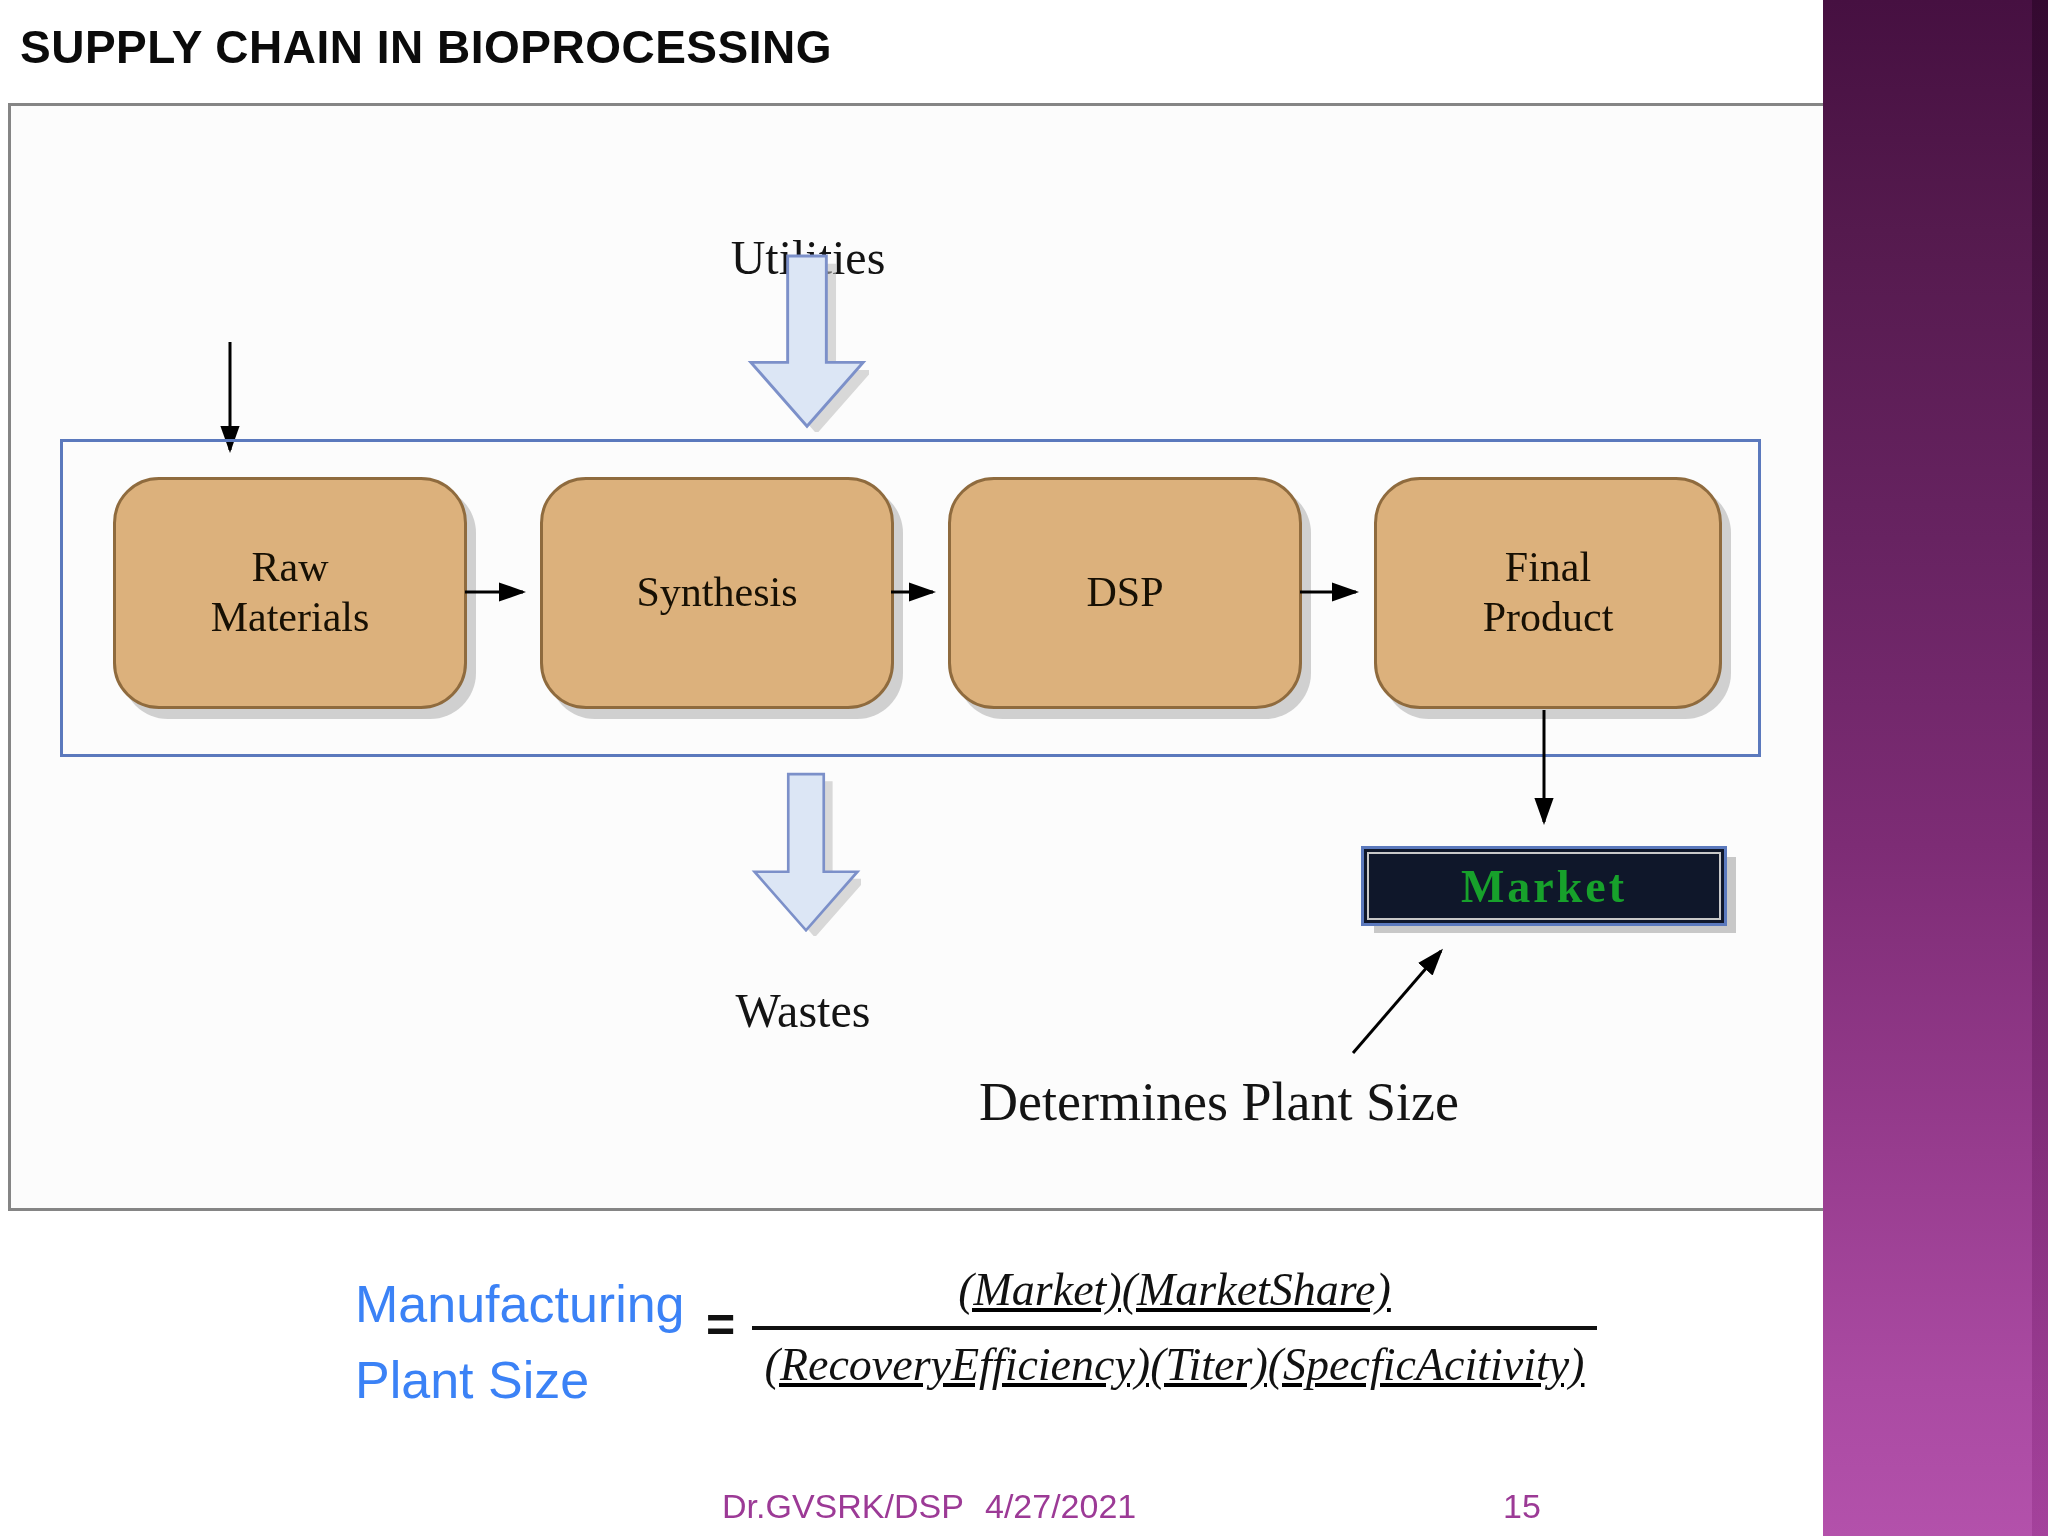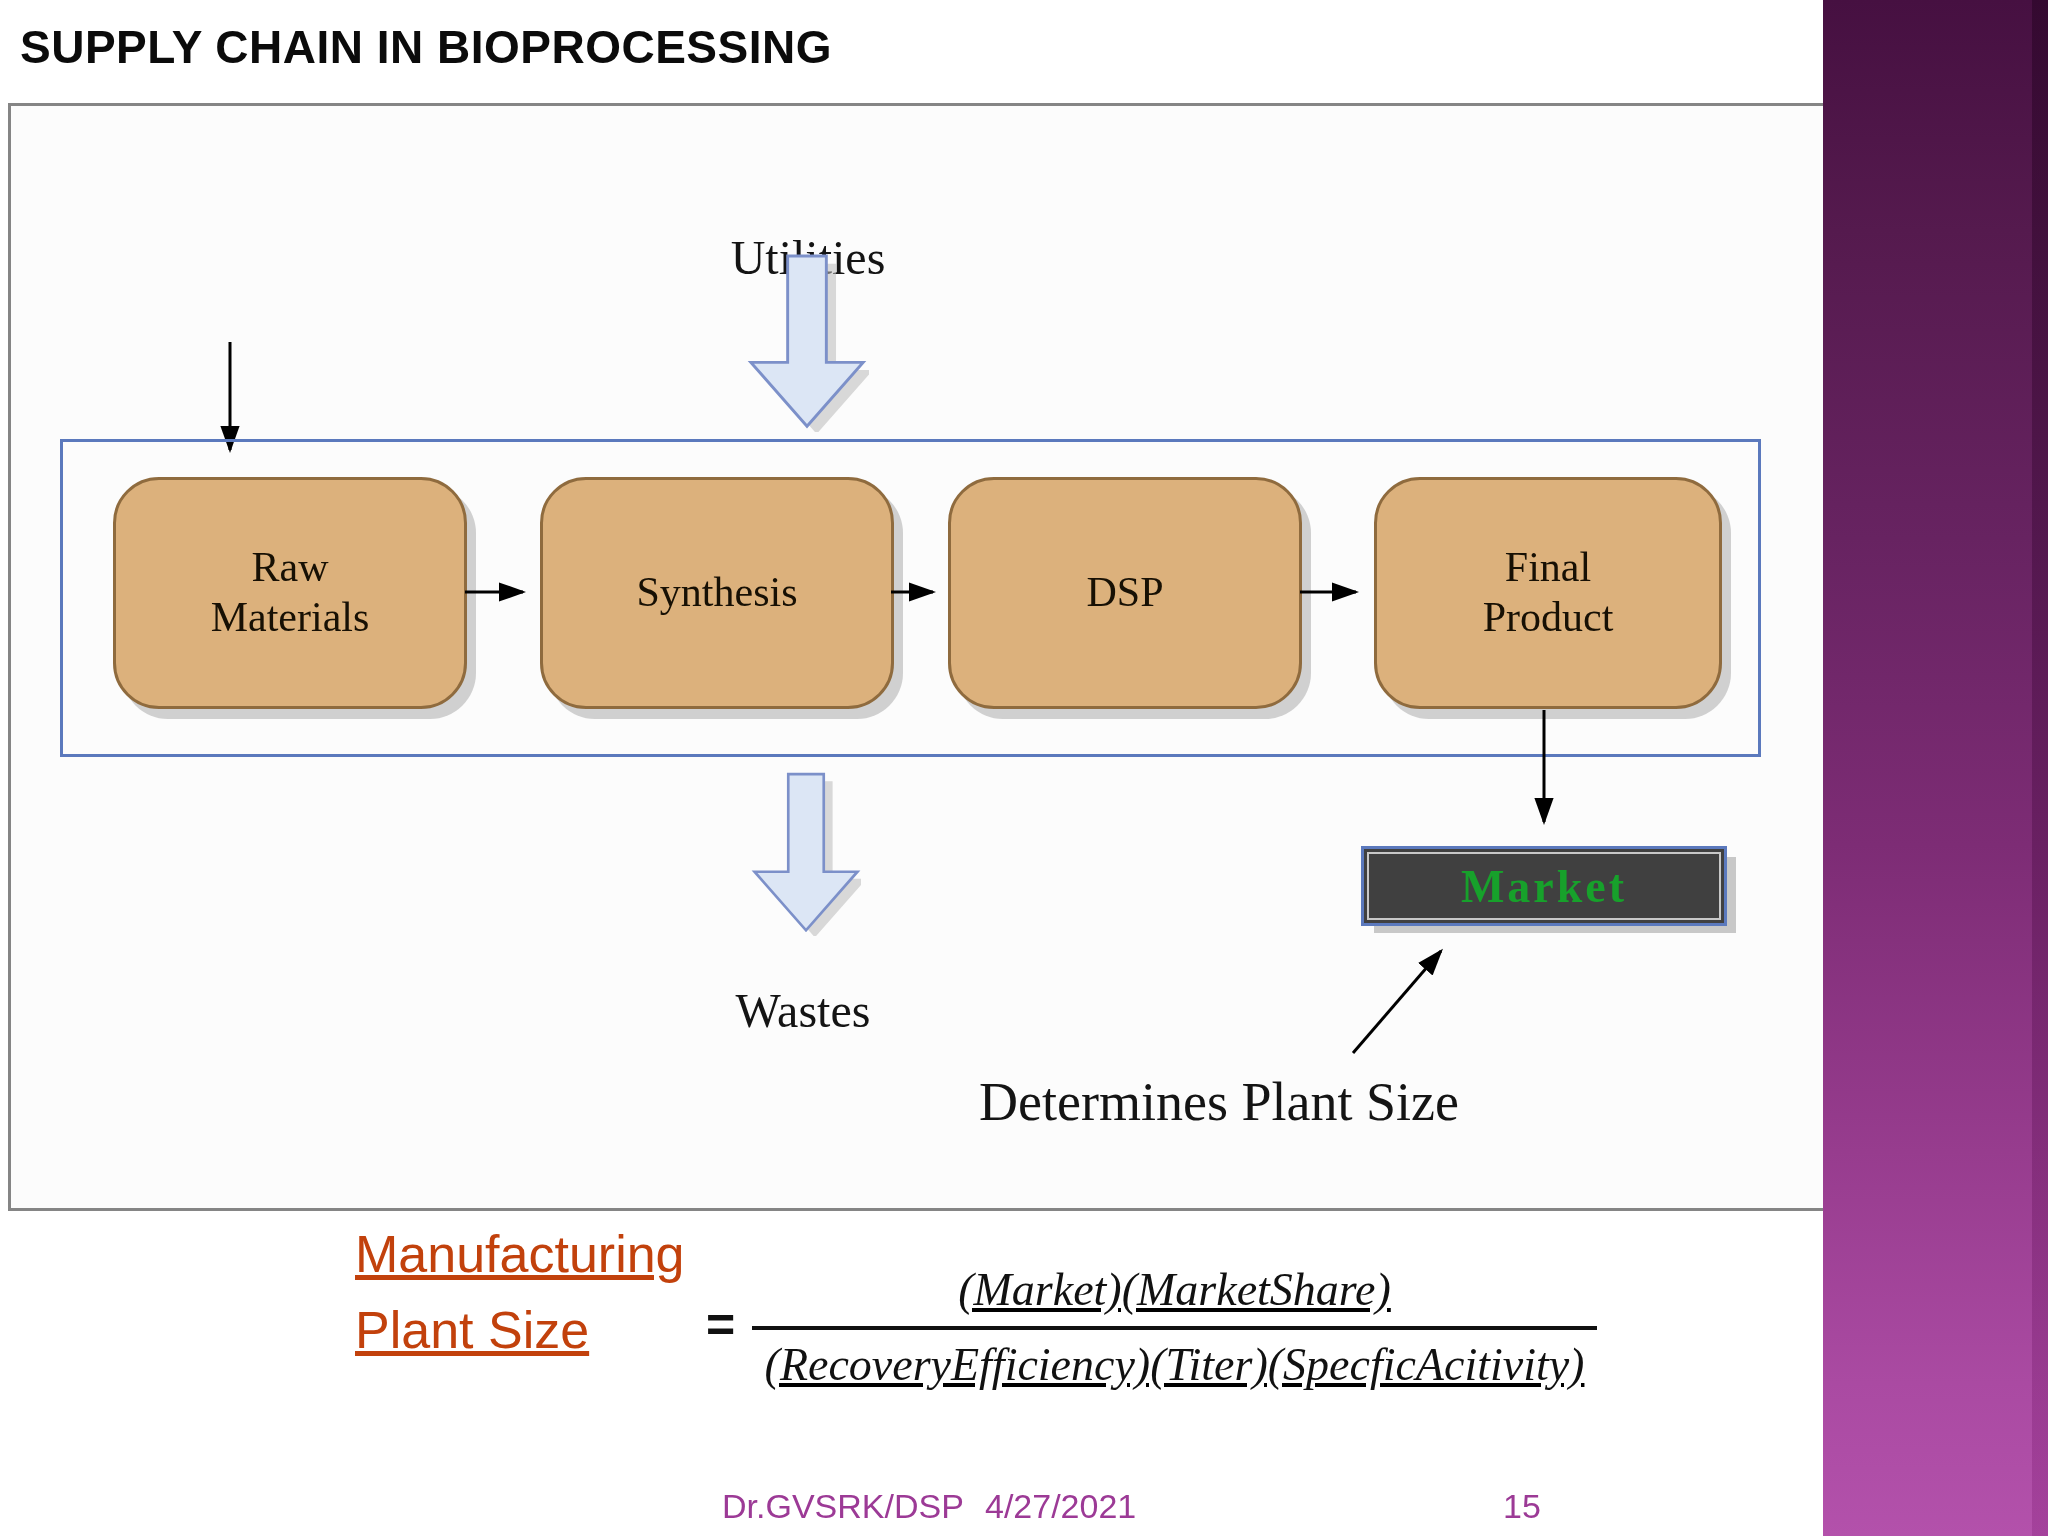--- a/index.html
+++ b/index.html
@@ -16,30 +16,30 @@
   
   .flow-frame{position:absolute;left:49px;top:333px;width:1695px;height:312px;
               border:3px solid #5b79bd;background:transparent;}
   
   .pbox{position:absolute;top:371px;height:226px;background:#dcb17c;border:3px solid #8f6b3e;
         border-radius:46px;display:flex;align-items:center;justify-content:center;
         box-shadow:9px 10px 0 rgba(125,125,125,0.35);}
   .pbox span{font-family:"Liberation Serif",serif;font-size:42px;color:#171004;
              text-align:center;white-space:pre-line;line-height:1.18;}
   
-  .market-box{position:absolute;left:1350px;top:740px;width:360px;height:74px;background:#404040;
+  .market-box{position:absolute;left:1350px;top:740px;width:360px;height:74px;background:#0f172a;
               border:3px solid #5b79bd;outline:2px solid #c8c8c8;outline-offset:-8px;
               display:flex;align-items:center;justify-content:center;
               box-shadow:11px 9px 0 -2px #c8c8c8;}
   .market-box span{font-family:"Liberation Serif",serif;font-weight:bold;font-size:46px;
                    letter-spacing:3px;color:#17a12b;}
   .conn{position:absolute;overflow:visible;}
   
-  .f-lhs{position:absolute;left:355px;top:1216px;width:370px;font-size:52px;line-height:76px;
-         color:#c2410c;font-family:"Liberation Sans",sans-serif;text-decoration:underline;}
+  .f-lhs{position:absolute;left:355px;top:1266px;width:370px;font-size:52px;line-height:76px;
+         color:#3b82f6;font-family:"Liberation Sans",sans-serif;}
   .f-eq{position:absolute;left:706px;top:1296px;font-size:50px;font-weight:bold;color:#111;}
   .fraction{position:absolute;left:752px;top:1258px;width:845px;text-decoration:underline;}
   .fr-num,.fr-den{font-family:"Liberation Serif",serif;font-style:italic;font-size:46px;
                   color:#111;text-align:center;}
   .fr-num{height:64px;line-height:64px;}
   .fr-bar{height:4px;background:#111;margin:4px 0 2px 0;}
   .fr-den{padding-top:6px;}
   
   .footer-text{position:absolute;top:1487px;font-size:34px;color:#9c3a96;}
   

